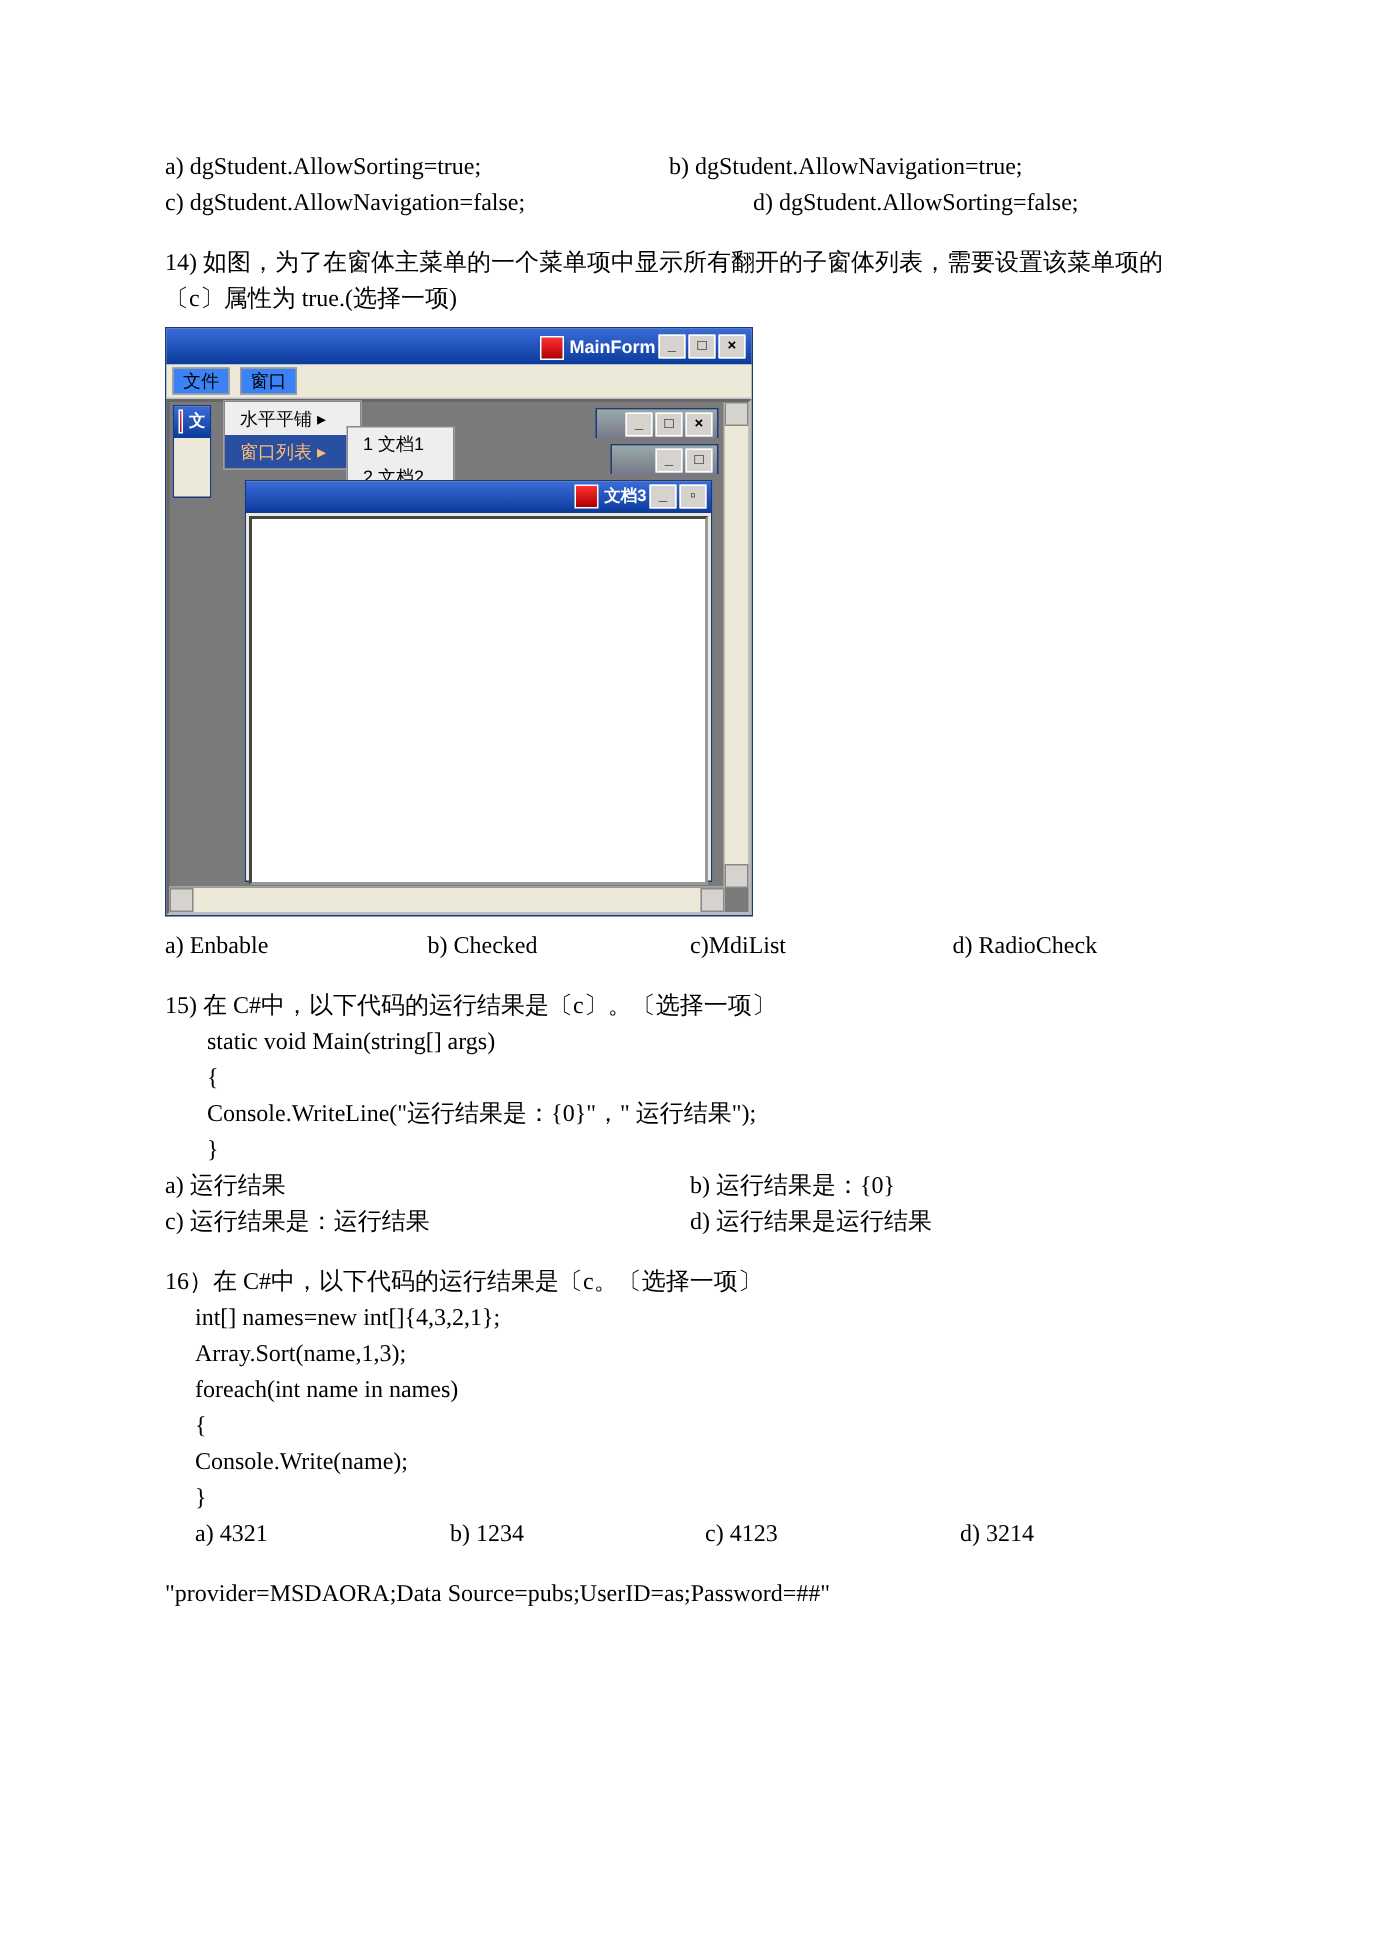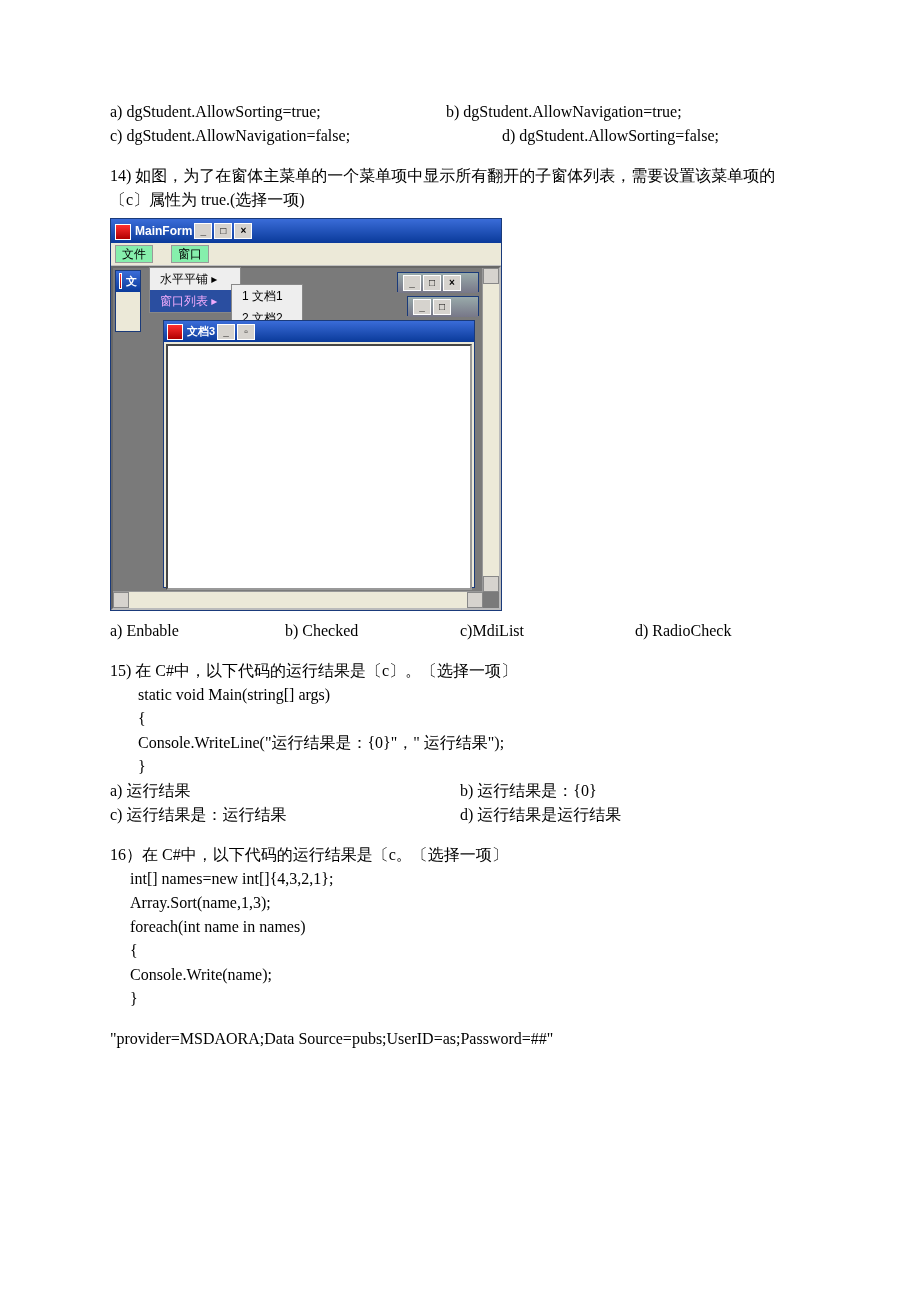--- a/index.html
+++ b/index.html
@@ -3,40 +3,40 @@
 <meta charset="utf-8">
 <style>
 body{font-family:"Times New Roman","SimSun",serif;font-size:16px;line-height:1.5;margin:0;padding:100px 110px 60px 110px;width:920px;box-sizing:border-box;color:#000;background:#fff}
 .row{display:flex;flex-wrap:wrap}
 .col2>span{width:50%}
 .col4>span{width:25%}
 .row>span{display:inline-block}
 .q{margin-top:16px}
 .indent{padding-left:28px}
 .win{width:390px;border:1px solid #1a3a7a;background:#ece9d8;margin:6px 0 8px 0;font-family:"Tahoma","SimSun",sans-serif;font-size:12px;color:#000}
-.tbar{background:linear-gradient(#3a6cd8,#0a3a9a);color:#fff;font-weight:bold;display:flex;align-items:center;padding:3px 4px;justify-content:flex-start}
+.tbar{background:linear-gradient(#3a6cd8,#0a3a9a);color:#fff;font-weight:bold;display:flex;align-items:center;padding:3px 4px;justify-content:flex-end}
 .ticon{width:14px;height:14px;display:inline-block;background:linear-gradient(#ff3030,#b00000);border:1px solid #fff;margin-right:4px;vertical-align:middle}
 .winctl{display:inline-flex}
 .winctl span{width:16px;height:14px;background:#d6d3ce;border:1px solid #fff;color:#000;font-size:10px;line-height:14px;text-align:center;font-weight:bold;margin-left:2px;font-family:sans-serif}
 .mbar{background:#ece9d8;padding:2px 4px;border-bottom:1px solid #c0c0c0}
-.mbar span{border:1px solid #9a9a9a;padding:1px 6px;margin-right:18px;background:#86efac}
+.mbar span{border:1px solid #9a9a9a;padding:1px 6px;margin-right:7px;background:#3b82f6}
 .mdi{background:#7a7a7a;height:340px;position:relative;border:2px inset #bbb}
 .scroll{position:absolute;background:#ece9d8}
 .vs{right:0;top:0;width:16px;bottom:16px;border-left:1px solid #999}
 .hs{left:0;bottom:0;height:16px;right:16px;border-top:1px solid #999}
 .vs::before,.vs::after,.hs::before,.hs::after{content:"";position:absolute;background:#d6d3ce;border:1px solid #888}
 .vs::before{top:0;left:0;width:14px;height:14px}
 .vs::after{bottom:0;left:0;width:14px;height:14px}
 .hs::before{left:0;top:0;width:14px;height:14px}
 .hs::after{right:0;top:0;width:14px;height:14px}
 .child{position:absolute;background:#ece9d8;border:1px solid #1a3a7a}
 .child .tbar{font-size:11px;padding:2px 3px}
 .submenu{position:absolute;background:#eee;border:1px solid #888;font-size:12px}
 .submenu div{padding:2px 10px}
-.hl{background:#2a4ea0;color:#f0abfc}
+.hl{background:#2a4ea0;color:#fdba74}
 .doc-content{background:#fff;border:2px inset #999;margin:2px;height:calc(100% - 24px)}
 </style>
 </head>
 <body>
 
 <div class="row">
   <span style="width:48%">a) dgStudent.AllowSorting=true;</span>
   <span style="width:52%">b) dgStudent.AllowNavigation=true;</span>
   <span style="width:56%">c) dgStudent.AllowNavigation=false;</span>
   <span style="width:44%">d) dgStudent.AllowSorting=false;</span>
@@ -139,17 +139,23 @@
 <div class="q">
   <div>16）在 C#中，以下代码的运行结果是〔c。〔选择一项〕</div>
   <div style="padding-left:20px">
     <div>int[] names=new int[]{4,3,2,1};</div>
     <div>Array.Sort(name,1,3);</div>
     <div>foreach(int name in names)</div>
     <div>{</div>
     <div>    Console.Write(name);</div>
     <div>}</div>
   </div>
+  <div class="row col4" style="padding-left:20px">
+    <span>a) 4321</span>
+    <span>b) 1234</span>
+    <span>c) 4123</span>
+    <span>d) 3214</span>
+  </div>
 </div>
 
 <div class="q">
   <div>"provider=MSDAORA;Data Source=pubs;UserID=as;Password=##"</div>
 </div>
 
 </body></html>

